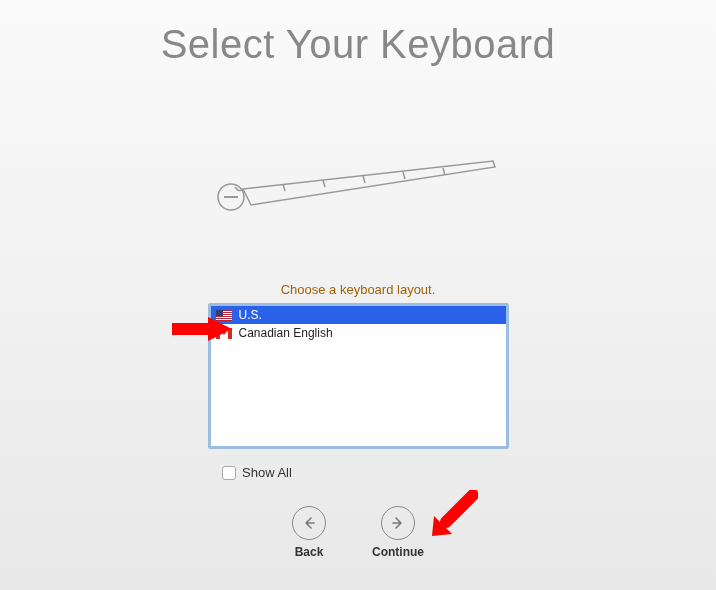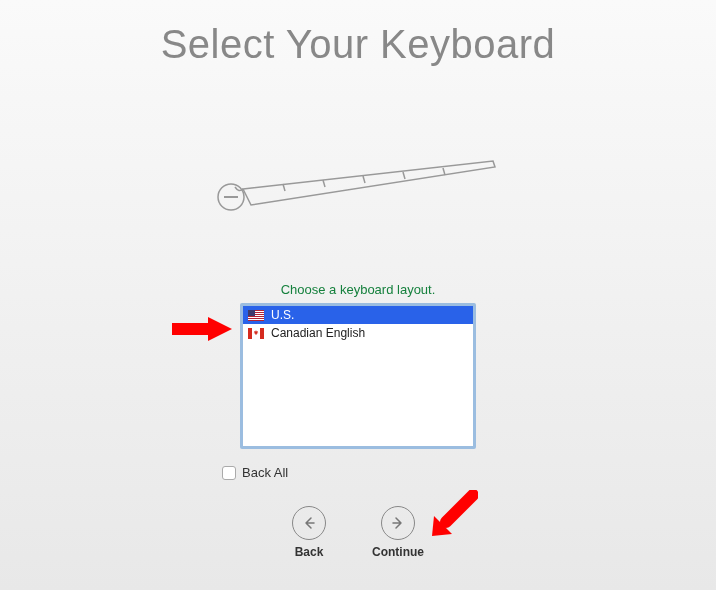--- a/index.html
+++ b/index.html
@@ -21,25 +21,25 @@
     }
     .keyboard-illustration {
       display: block;
       margin: 80px auto 0 auto;
       width: 290px;
       height: 80px;
     }
     .instruction {
       text-align: center;
       font-size: 13px;
-      color: #15803d;
+      color: #a16207;
       margin-top: 55px;
     }
     .listbox {
-      width: 236px;
+      width: 301px;
       height: 146px;
       margin: 6px auto 16px auto;
       background: #fff;
       border: 3px solid #9bbde0;
       border-radius: 2px;
       overflow: hidden;
     }
     .list-item {
       display: flex;
       align-items: center;
@@ -154,21 +154,21 @@
         <rect x="12" width="4" height="11" fill="#d52b1e"></rect>
         <path d="M8 2 L8.6 3.5 L10 3 L9.3 4.5 L10.5 5 L8.8 5.5 L9 7 L8 6 L7 7 L7.2 5.5 L5.5 5 L6.7 4.5 L6 3 L7.4 3.5 Z" fill="#d52b1e"></path>
       </svg>
     </span>
     <span>Canadian English</span>
   </div>
 </div>
 
 <div class="showall-row">
   <div class="showall-checkbox"></div>
-  <span>Back All</span>
+  <span>Show All</span>
 </div>
 
 <div class="nav-buttons">
   <div class="nav-btn">
     <div class="nav-circle">
       <svg width="18" height="18" viewBox="0 0 18 18">
         <path d="M11 4 L6 9 L11 14 M6 9 L14 9" stroke="#777" stroke-width="1.5" fill="none" stroke-linecap="round" stroke-linejoin="round"></path>
       </svg>
     </div>
     <div class="nav-label">Back</div>

